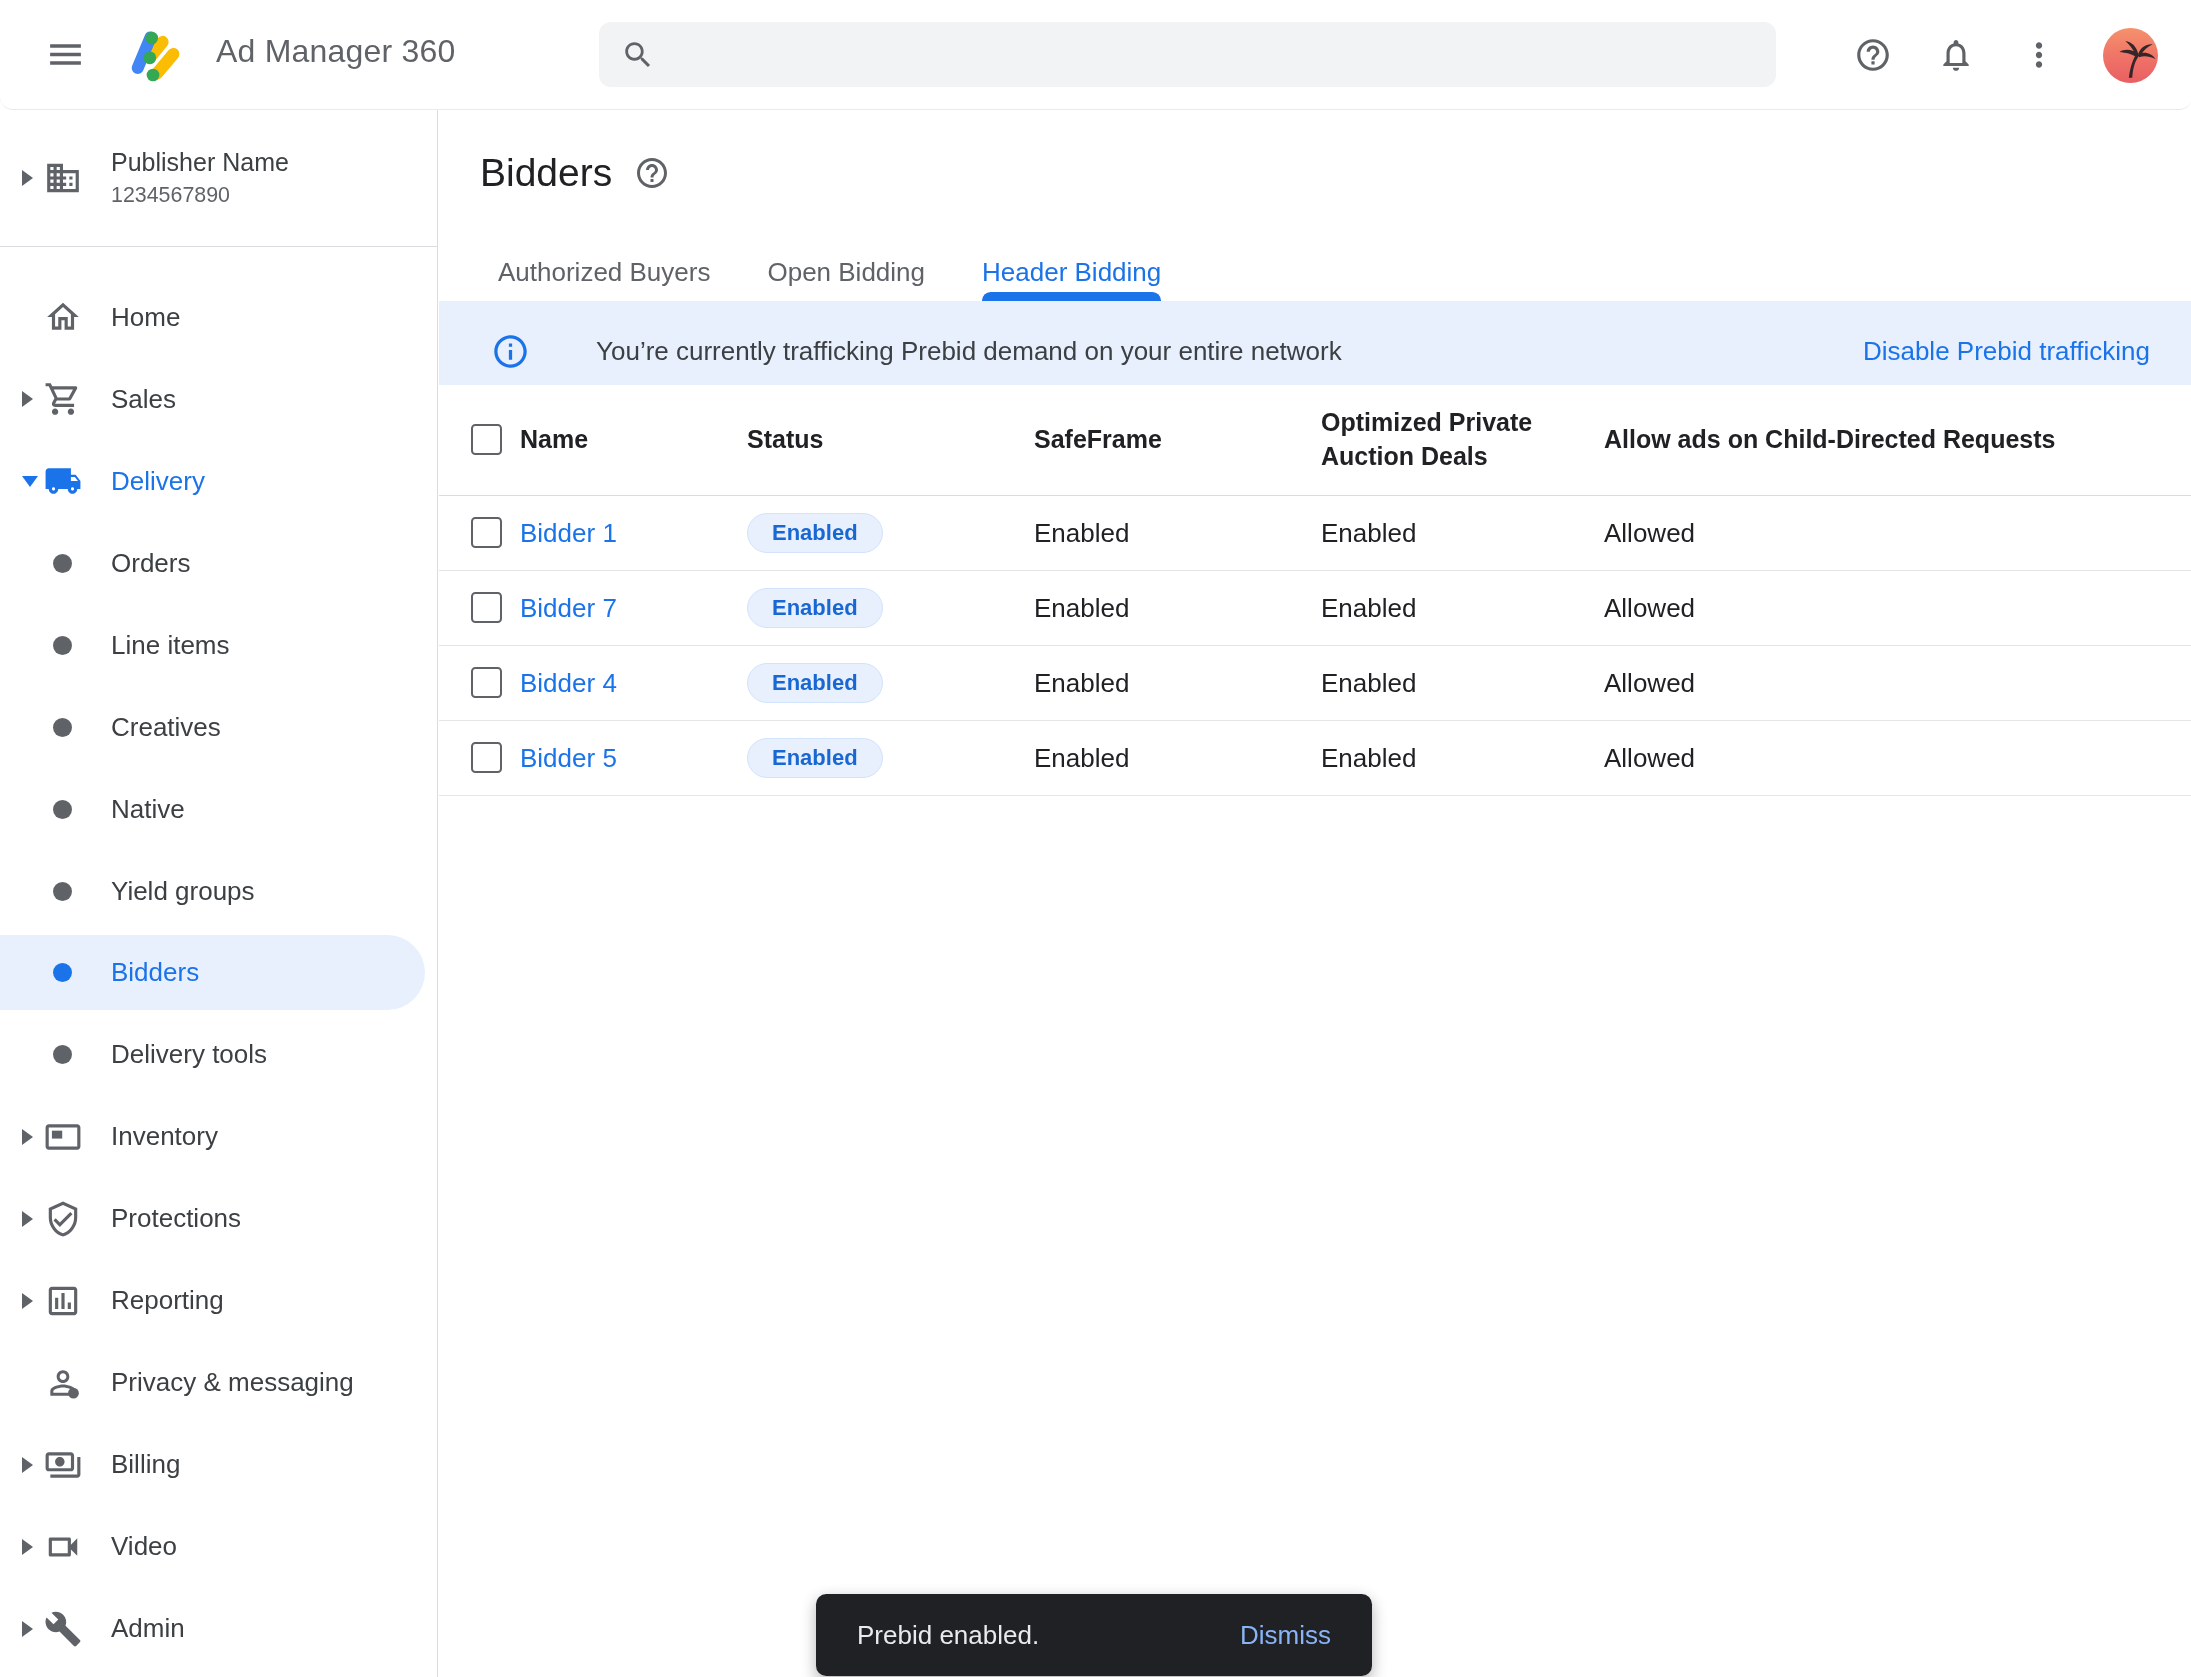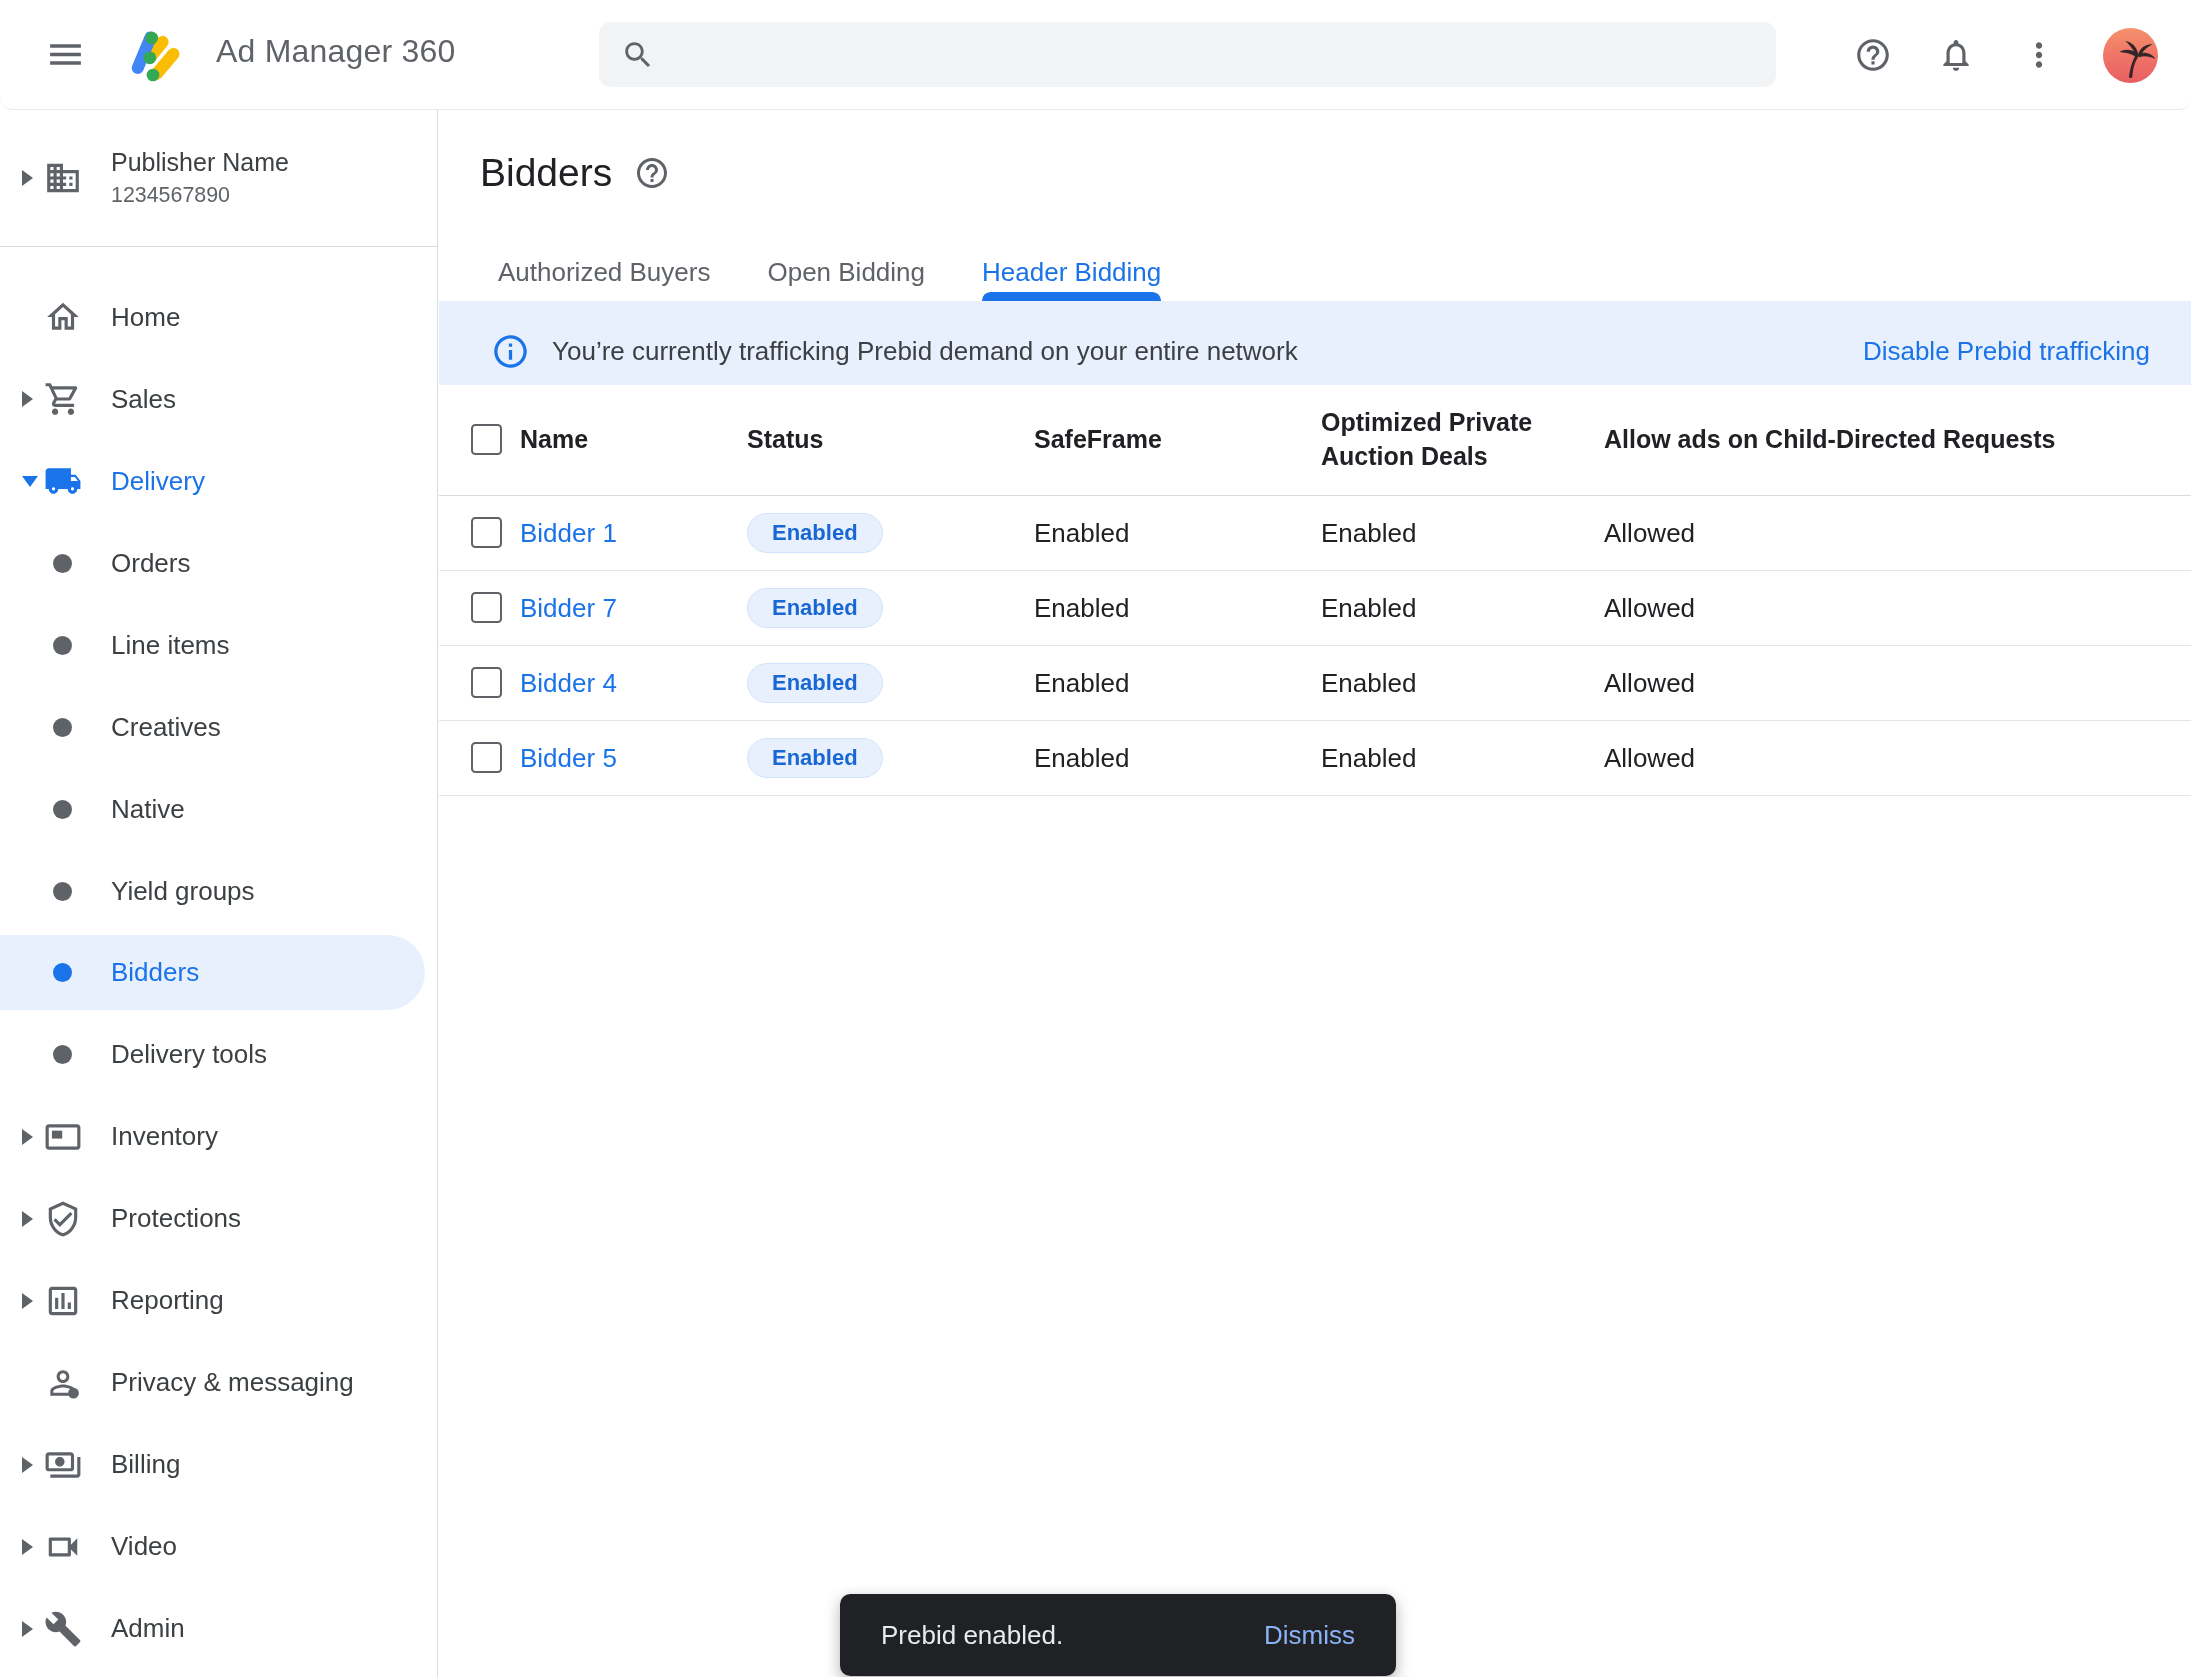--- a/index.html
+++ b/index.html
@@ -102,20 +102,21 @@
   }
   .tab.active { color: #1a73e8; }
   .tab.active::after {
     content: ""; position: absolute; left: 0; right: 0; bottom: 0; height: 8.6px;
     background: #1a73e8; border-radius: 8.6px 8.6px 0 0;
   }
 
   .banner {
     height: 84px; background: #e8f0fe; display: flex; align-items: center;
     padding: 16px 41px 0 52px;
+    gap: 44px;
   }
   .banner .info-ic { width: 39px; height: 39px; color: #1a73e8; flex: none; }
   .banner-text { font-size: 26px; color: #3c4043; margin-left: 22px; }
   .banner-action {
     margin-left: auto; font-size: 26px; font-weight: 500; color: #1a73e8;
     background: none; border: none; cursor: pointer; white-space: nowrap;
     font-family: "Liberation Sans", sans-serif;
   }
 
   .t-row {
@@ -132,21 +133,21 @@
   .cell { font-size: 26px; color: #202124; }
   .link-cell { font-size: 26px; color: #1a73e8; text-decoration: none; cursor: pointer; }
   .pill {
     display: inline-block; font-size: 22px; font-weight: 700; color: #1967d2;
     background: #e8f0fe; border: 0.9px solid #d2e3fc; border-radius: 855px;
     padding: 7.7px 24px; line-height: 1;
   }
 
   
   .toast {
-    position: absolute; left: 840px; top: 1594px; width: 556px; height: 82px;
+    position: absolute; left: 816px; top: 1594px; width: 556px; height: 82px;
     background: #202124; border-radius: 10.3px; display: flex; align-items: center;
     padding: 0 41px; box-shadow: 0 5.1px 15.4px rgba(0,0,0,.3); z-index: 10;
   }
   .toast-msg { font-size: 26px; color: #e8eaed; }
   .toast-action {
     margin-left: auto; font-size: 26px; font-weight: 500; color: #8ab4f8;
     background: none; border: none; cursor: pointer; font-family: "Liberation Sans", sans-serif;
   }
 </style>
 </head>

